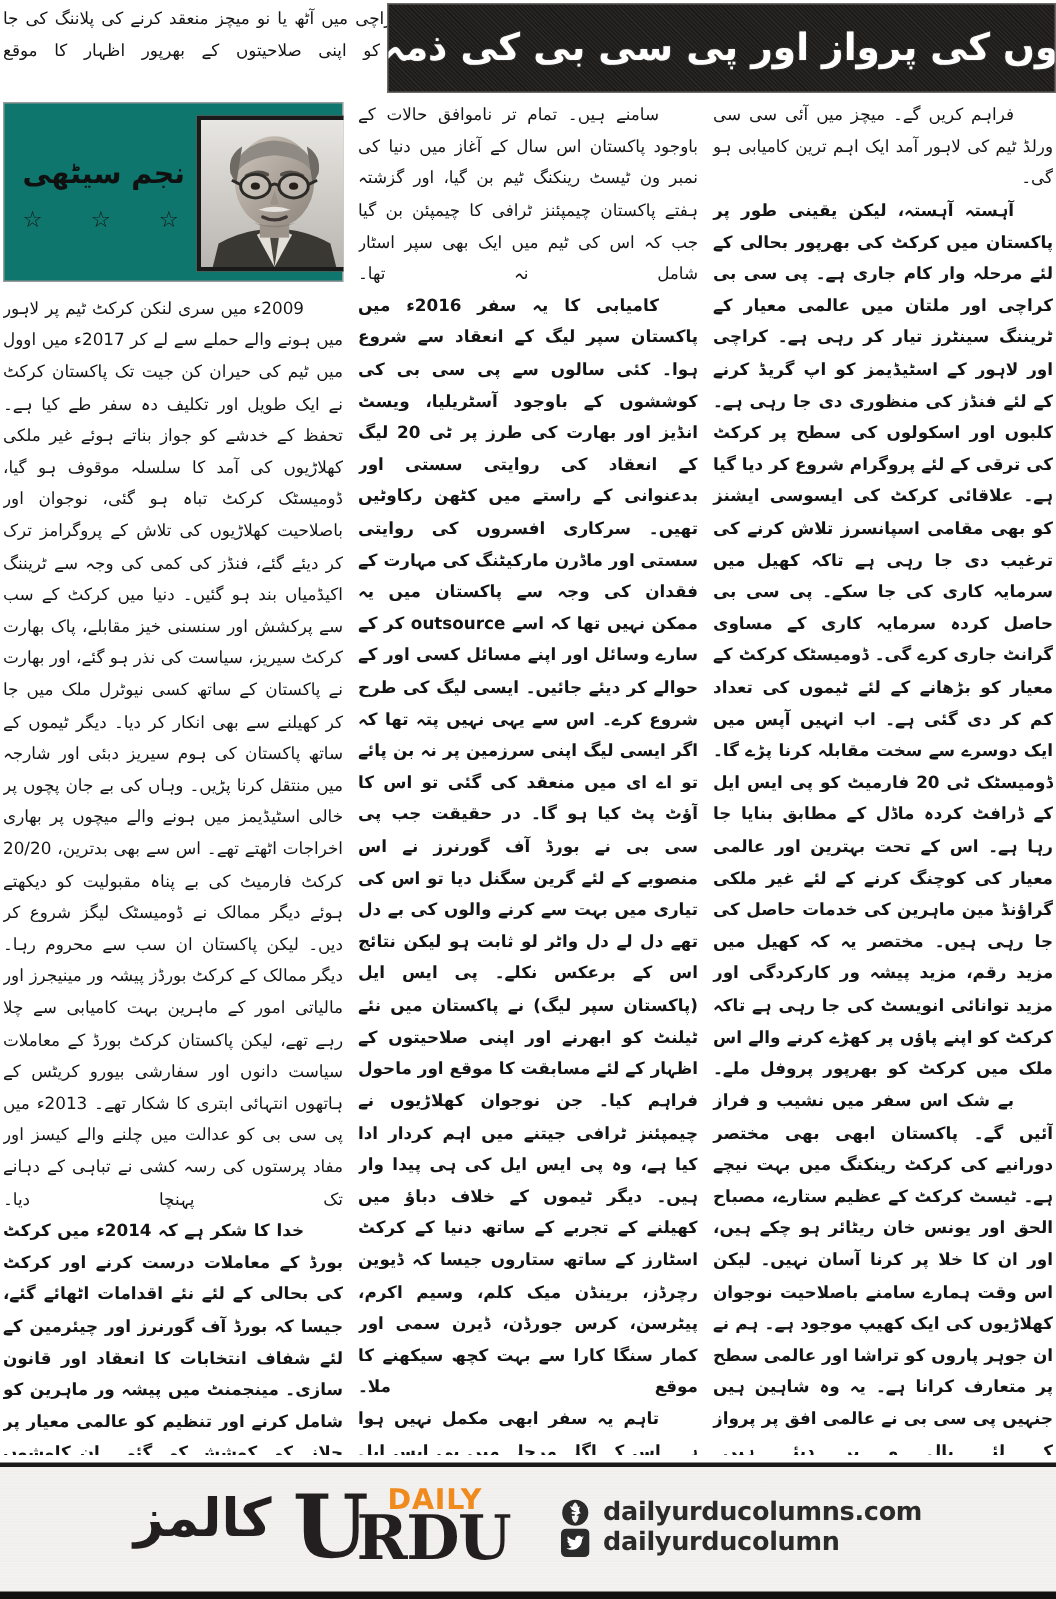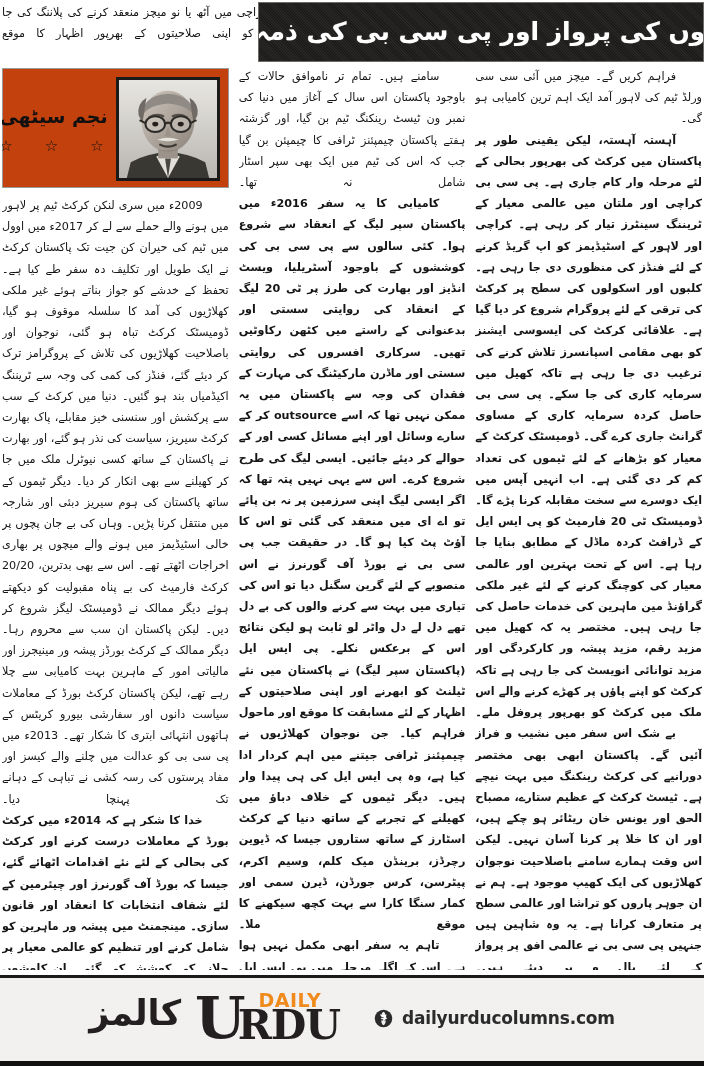--- a/index.html
+++ b/index.html
@@ -109,23 +109,23 @@
   #col-left   { padding-top: 0; }
 
   
   #byline-box {
     border: 1px solid #9a9a9a;
     margin: 2px 0 7px 0;
     padding: 8px 8px 6px 8px;
     display: flex;
     flex-direction: row;
     align-items: center;
-    justify-content: flex-start;
+    justify-content: flex-end;
     gap: 8px;
-    background: #c2410c;
+    background: #0f766e;
     direction: rtl;
   }
 
   #author-photo {
     width: 104px;
     height: 104px;
     flex: 0 0 auto;
     border: 3px solid #1a1a1a;
     box-sizing: border-box;
     background: #cfcdc9;
@@ -364,20 +364,27 @@
         <svg class="social-icon" viewBox="0 0 24 24">
           <circle cx="12" cy="12" r="11" fill="#2b2b2b"></circle>
           <path d="M12 3.4c-2.2 1.1-3 4.1-3 8.6s.8 7.5 3 8.6c2.2-1.1 3-4.1 3-8.6s-.8-7.5-3-8.6z" fill="#ffffff" fill-opacity=".92"></path>
           <path d="M2.4 9.6h19.2v1.6H2.4zM2.4 13h19.2v1.6H2.4z" fill="#2b2b2b"></path>
           <path d="M7.5 6.2c1.9 1.6 5.6 2 8.6.6-1.4 2-1.1 4.4.6 5.6-2.4.2-4 1.8-4.2 4-1.6-1.9-1.2-4.4.4-5.8-2.4.3-4.6-1.5-5.4-4.4z" fill="#ffffff"></path>
         </svg>
         <span class="social-handle">dailyurducolumns.com</span>
       </div>
 
 
+      <div class="social-row">
+        <svg class="social-icon" viewBox="0 0 24 24">
+          <rect x="0" y="0" width="24" height="24" rx="4.5" fill="#2b2b2b"></rect>
+          <path d="M19.4 7.6c-.5.3-1.1.4-1.7.5.6-.4 1.1-1 1.3-1.7-.6.3-1.2.6-1.9.7-.5-.6-1.3-1-2.2-1-1.7 0-3 1.4-3 3 0 .2 0 .5.1.7-2.5-.1-4.7-1.3-6.2-3.2-.3.5-.4 1-.4 1.5 0 1 .5 2 1.3 2.5-.5 0-1-.1-1.4-.4 0 1.5 1 2.7 2.4 3-.3.1-.5.1-.8.1-.2 0-.4 0-.6-.1.4 1.2 1.5 2.1 2.8 2.1-1 .8-2.3 1.3-3.8 1.3h-.7c1.3.8 2.9 1.3 4.6 1.3 5.5 0 8.5-4.6 8.5-8.5v-.4c.6-.4 1.1-1 1.5-1.6z" fill="#ffffff"></path>
+        </svg>
+        <span class="social-handle">dailyurducolumn</span>
+      </div>
     </div>
 
     <div id="brand">
       <span id="brand-urdu-script">کالمز</span>
       <span id="brand-lockup">
         <span id="brand-u">U</span>
         <span id="brand-stack">
           <span id="brand-daily">DAILY</span>
           <span id="brand-rdu">RDU</span>
         </span>

